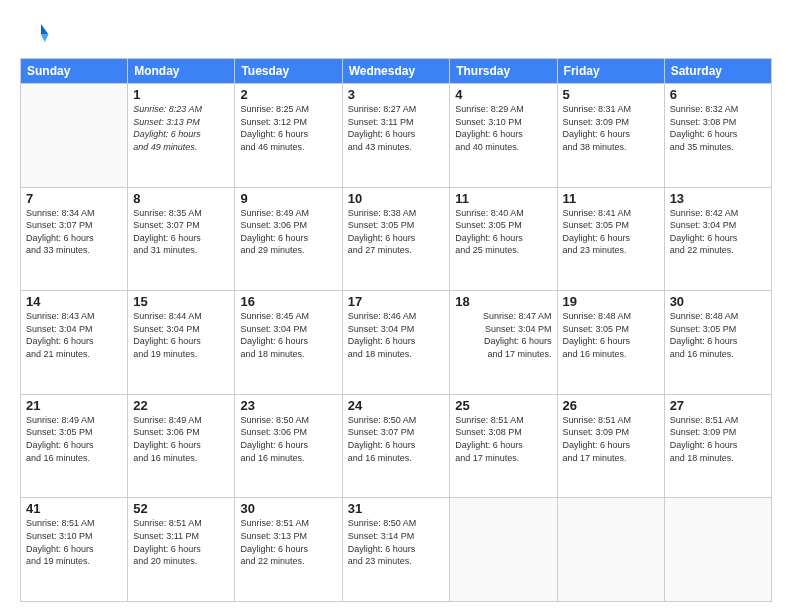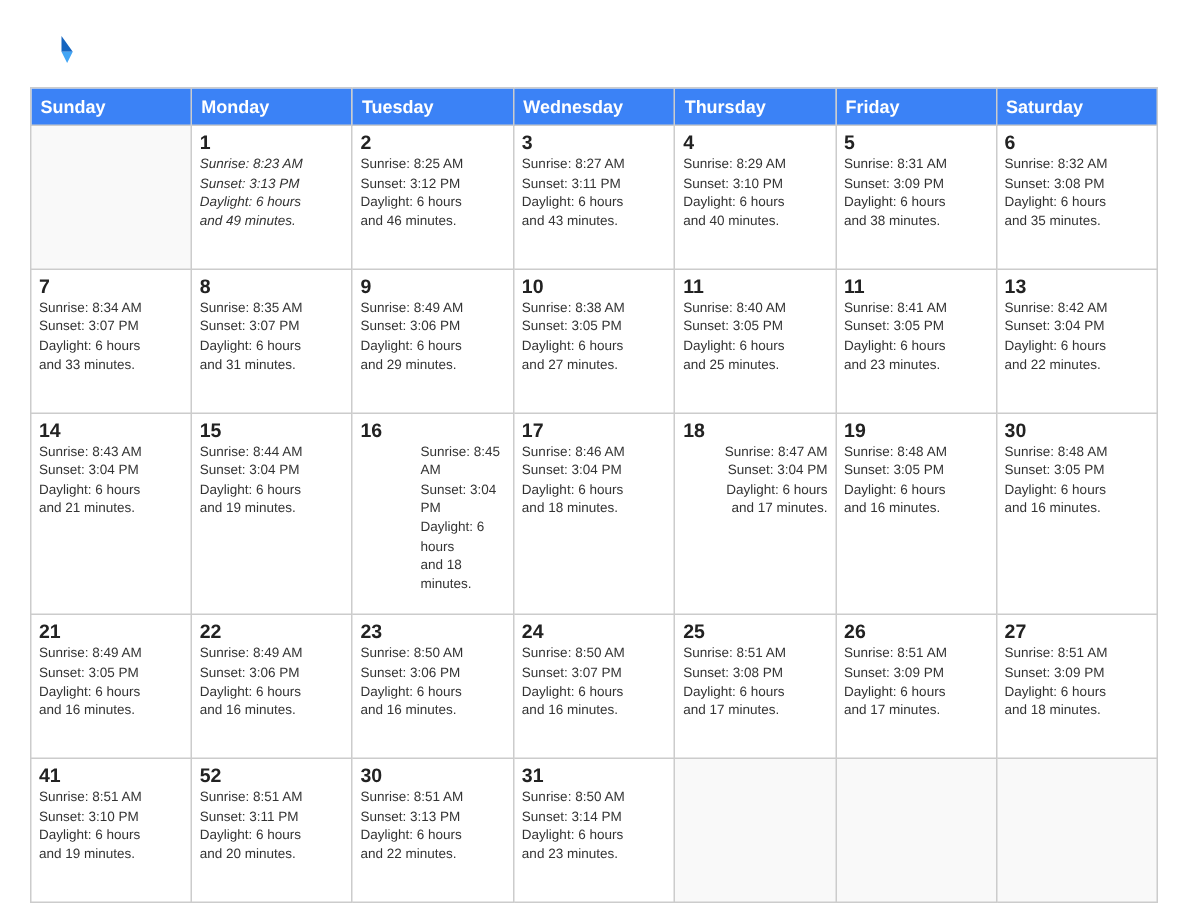--- a/index.html
+++ b/index.html
@@ -231,21 +231,21 @@
           </td>
           <td>
             <span class="day-number">15</span>
             <div class="day-info" style="white-space: pre-line;">Sunrise: 8:44 AM
 Sunset: 3:04 PM
 Daylight: 6 hours
 and 19 minutes.</div>
           </td>
           <td>
             <span class="day-number">16</span>
-            <div class="day-info" style="white-space: pre-line; margin-left: 40px;">Sunrise: 8:45 AM
+            <div class="day-info" style="white-space: pre-line;">Sunrise: 8:45 AM
 Sunset: 3:04 PM
 Daylight: 6 hours
 and 18 minutes.</div>
           </td>
           <td>
             <span class="day-number">17</span>
             <div class="day-info" style="white-space: pre-line;">Sunrise: 8:46 AM
 Sunset: 3:04 PM
 Daylight: 6 hours
 and 18 minutes.</div>

